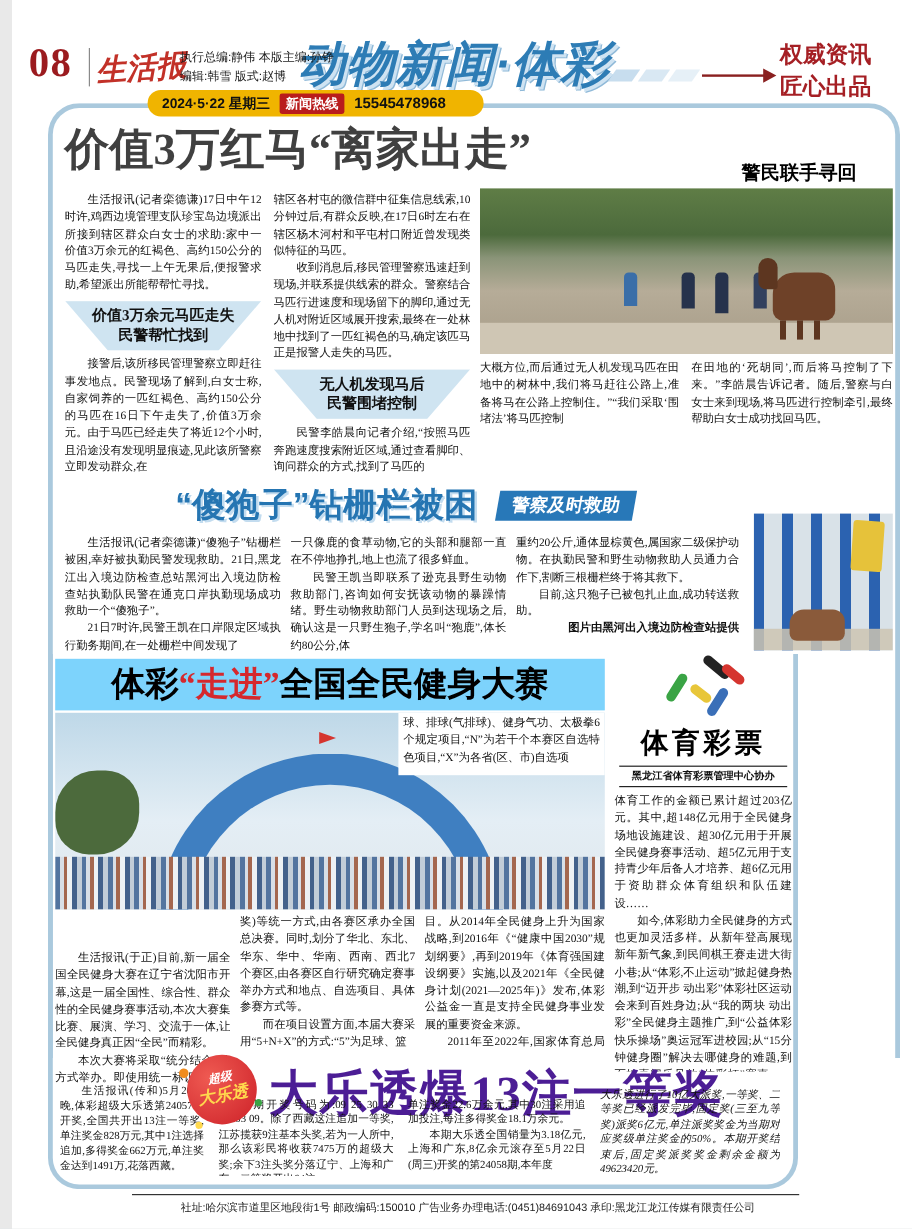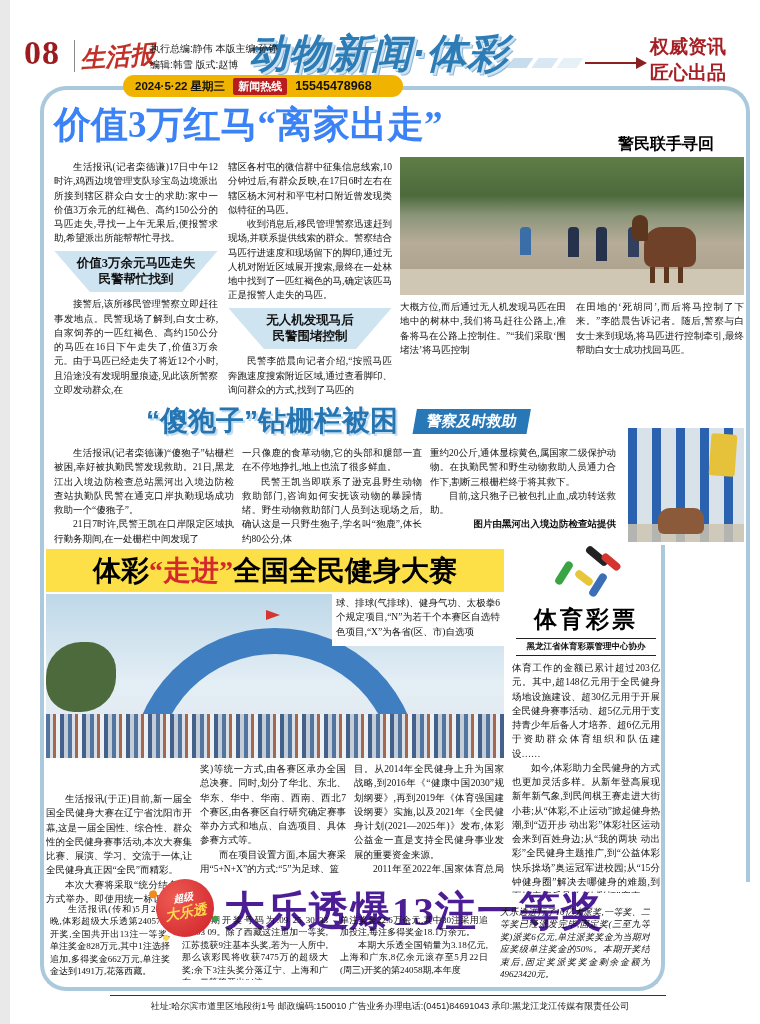--- a/index.html
+++ b/index.html
@@ -40,21 +40,21 @@
   .bt{font-size:9.5px;line-height:1.5;text-align:justify;color:#111;overflow:hidden;height:100%;}
   .bt p{margin:0;}
   .bt p.ind{text-indent:2em;}
   .bt p.credit{font-weight:700;text-align:right;}
   .xhead{position:relative;z-index:0;text-align:center;font-weight:700;font-size:12.5px;line-height:1.35;
          padding:4px 0;margin:5px 0;}
   .xhead::before{content:"";position:absolute;inset:0;background:#cfe4f1;z-index:-1;
          clip-path:polygon(0 0,100% 0,78% 100%,22% 100%);}
 
   
-  .a1-head{left:44px;top:100px;width:570px;font-weight:900;font-size:37px;color:#3b82f6;white-space:nowrap;}
+  .a1-head{left:44px;top:100px;width:570px;font-weight:900;font-size:37px;color:#404040;white-space:nowrap;}
   .a1-deck{left:608px;top:134px;font-weight:700;font-size:16px;color:#000;}
   .a1-col1{left:44px;top:160px;width:164px;height:240px;}
   .a1-col2{left:218px;top:160px;width:164px;height:240px;}
   .a1-rc1{left:390px;top:300px;width:166px;height:100px;}
   .a1-rc2{left:566px;top:300px;width:168px;height:100px;}
   .photo1{left:390px;top:157px;width:344px;height:138px;overflow:hidden;
           background:linear-gradient(180deg,#5f7d46 0%,#4c6a3c 28%,#7d8c6c 40%,#b2a globalization 0);
           background:linear-gradient(180deg,#5f7d46 0%,#4c6a3c 28%,#8a9478 42%,#b6ac98 62%,#a69b87 100%);}
   .photo1 .cop{position:absolute;width:11px;height:30px;background:#26324c;border-radius:4px 4px 0 0;bottom:38px;}
   .photo1 .cop.c1{left:168px;} .photo1 .cop.c2{left:196px;height:34px;bottom:34px;}
@@ -76,21 +76,21 @@
   .a2-c1{left:44px;top:446px;width:180px;height:100px;}
   .a2-c2{left:232px;top:446px;width:180px;height:100px;}
   .a2-c3{left:420px;top:446px;width:186px;height:100px;}
   .photo3{left:618px;top:428px;width:116px;height:114px;overflow:hidden;
           background:repeating-linear-gradient(90deg,#2b62b0 0 9px,#d9e2e8 9px 24px);}
   .photo3 .sign{position:absolute;right:8px;top:6px;width:26px;height:42px;background:#e6c23a;border-radius:3px;transform:rotate(4deg);}
   .photo3 .deer{position:absolute;left:30px;bottom:8px;width:46px;height:26px;background:#8a5a3a;border-radius:12px 10px 6px 6px;}
   .photo3 .ground{position:absolute;left:0;bottom:0;width:100%;height:18px;background:#cdc4b2;opacity:.85;}
 
   
-  .a3-strip{left:36px;top:549px;width:458px;height:43px;background:#fde047;text-align:center;
+  .a3-strip{left:36px;top:549px;width:458px;height:43px;background:#7dd3fc;text-align:center;
             line-height:43px;font-weight:900;font-size:28px;white-space:nowrap;}
   .a3-red{color:#d5282d;}
   .photo2{left:36px;top:594px;width:458px;height:164px;overflow:hidden;
           background:linear-gradient(180deg,#bed8e8 0%,#e4eef5 55%,#dfe7ec 100%);}
   .photo2 .arch{position:absolute;left:84px;top:34px;width:290px;height:160px;border:26px solid #3f7fc1;
           border-bottom:none;border-radius:160px 160px 0 0;box-sizing:border-box;}
   .photo2 .flag{position:absolute;left:220px;top:16px;width:0;height:0;border-left:14px solid #d5352f;
           border-top:5px solid transparent;border-bottom:5px solid transparent;}
   .photo2 .trees{position:absolute;left:0;top:48px;width:70px;height:70px;background:#4c6a3c;border-radius:50% 40% 50% 40%;}
   .photo2 .crowd{position:absolute;left:0;bottom:0;width:100%;height:44px;

